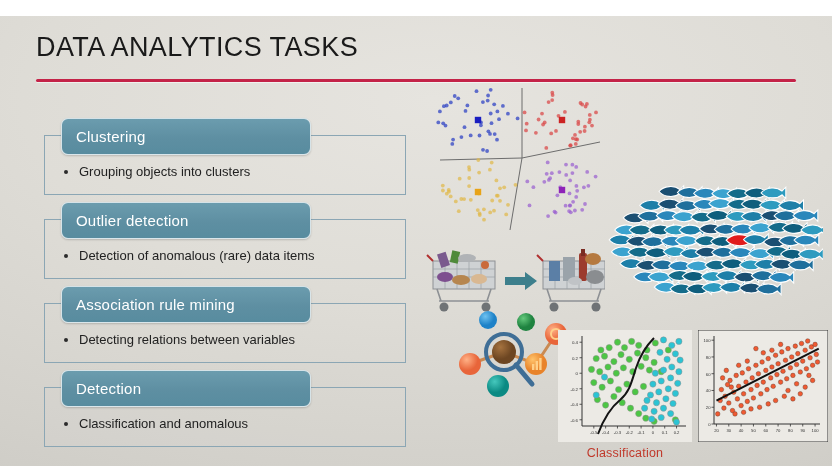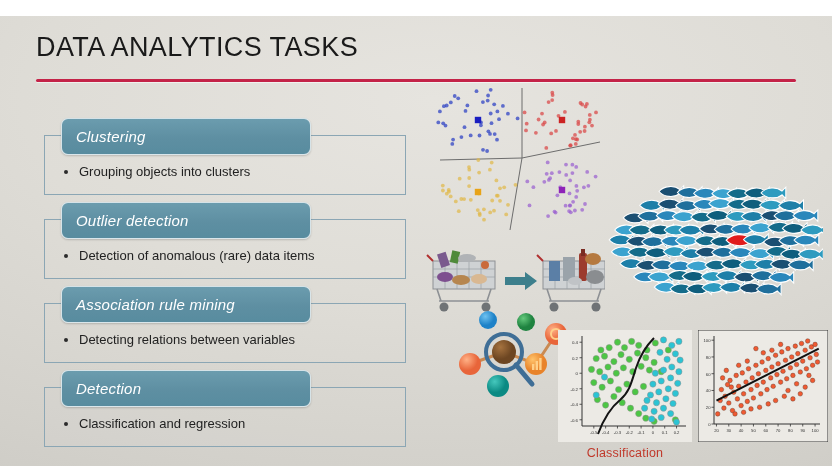--- a/index.html
+++ b/index.html
@@ -69,21 +69,20 @@
     box-shadow: 0 1px 2px rgba(0,0,0,0.18);
     display: flex;
     align-items: center;
   }
   .task-header-label {
     color: #ffffff;
     font-size: 15px;
     padding-left: 14px;
     letter-spacing: 0.2px;
     white-space: nowrap;
-    font-style: italic;
   }
   .task-bullet-row {
     position: absolute;
     left: 20px; top: 46px;
     display: flex;
     align-items: center;
   }
   .bullet-dot {
     width: 4px; height: 4px;
     border-radius: 50%;
@@ -175,21 +174,21 @@
       </div>
     </div>
 
     <div class="task-block">
       <div class="task-body"></div>
       <div class="task-header">
         <span class="task-header-label">Detection</span>
       </div>
       <div class="task-bullet-row">
         <span class="bullet-dot"></span>
-        <span class="task-bullet-text">Classification and regression</span>
+        <span class="task-bullet-text">Classification and anomalous</span>
       </div>
     </div>
 
   </div>
 
   <div id="imagery">
 
     <div class="fig" id="fig-cluster">
       <svg width="200" height="160" viewBox="0 0 200 160">
         <g id="cluster-boundaries" stroke="#6d6d6d" stroke-width="1" fill="none">

